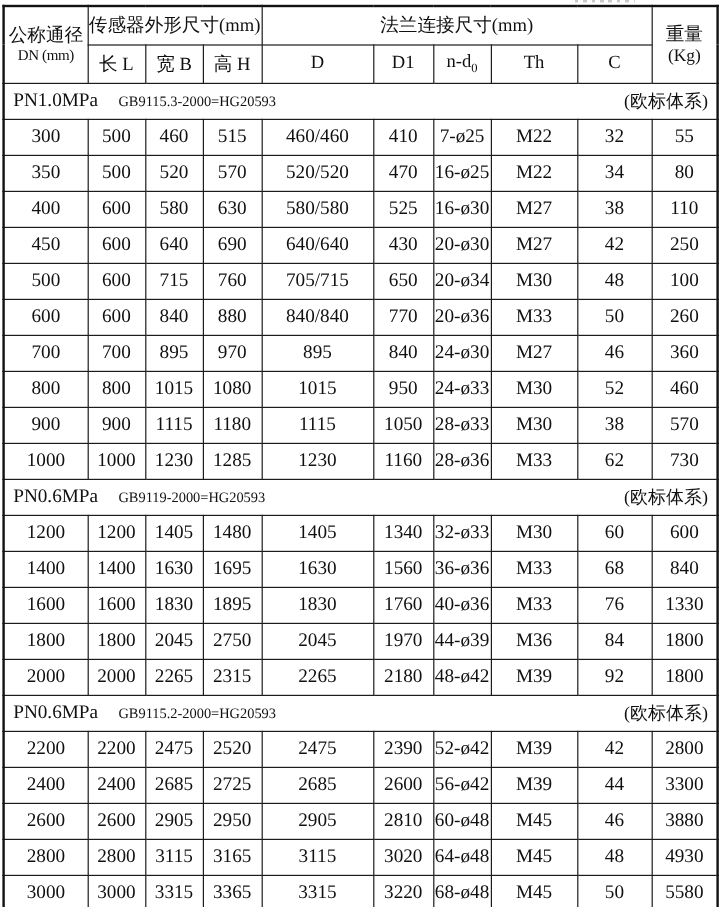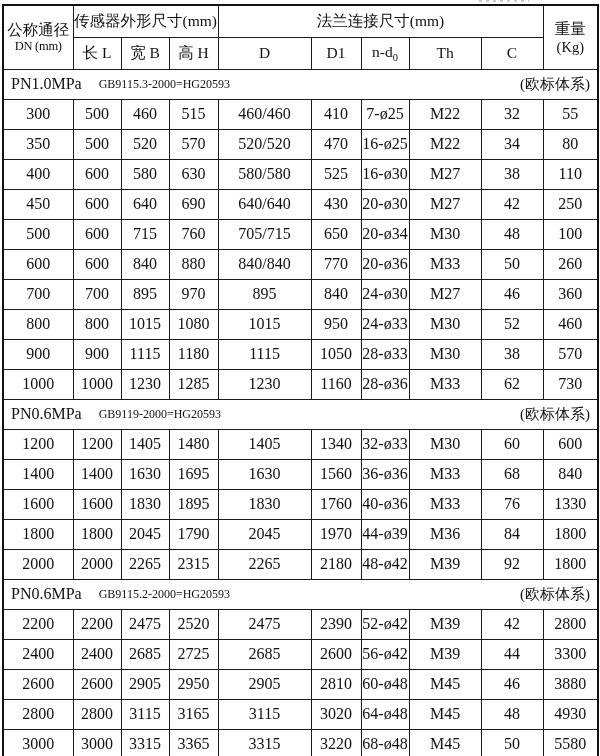--- a/index.html
+++ b/index.html
@@ -257,21 +257,21 @@
         <td data-name="cell">1760</td>
         <td data-name="cell">40-ø36</td>
         <td data-name="cell">M33</td>
         <td data-name="cell">76</td>
         <td data-name="cell">1330</td>
       </tr>
       <tr data-name="table-row">
         <td data-name="cell">1800</td>
         <td data-name="cell">1800</td>
         <td data-name="cell">2045</td>
-        <td data-name="cell">1790</td>
+        <td data-name="cell">2750</td>
         <td data-name="cell">2045</td>
         <td data-name="cell">1970</td>
         <td data-name="cell">44-ø39</td>
         <td data-name="cell">M36</td>
         <td data-name="cell">84</td>
         <td data-name="cell">1800</td>
       </tr>
       <tr data-name="table-row">
         <td data-name="cell">2000</td>
         <td data-name="cell">2000</td>

